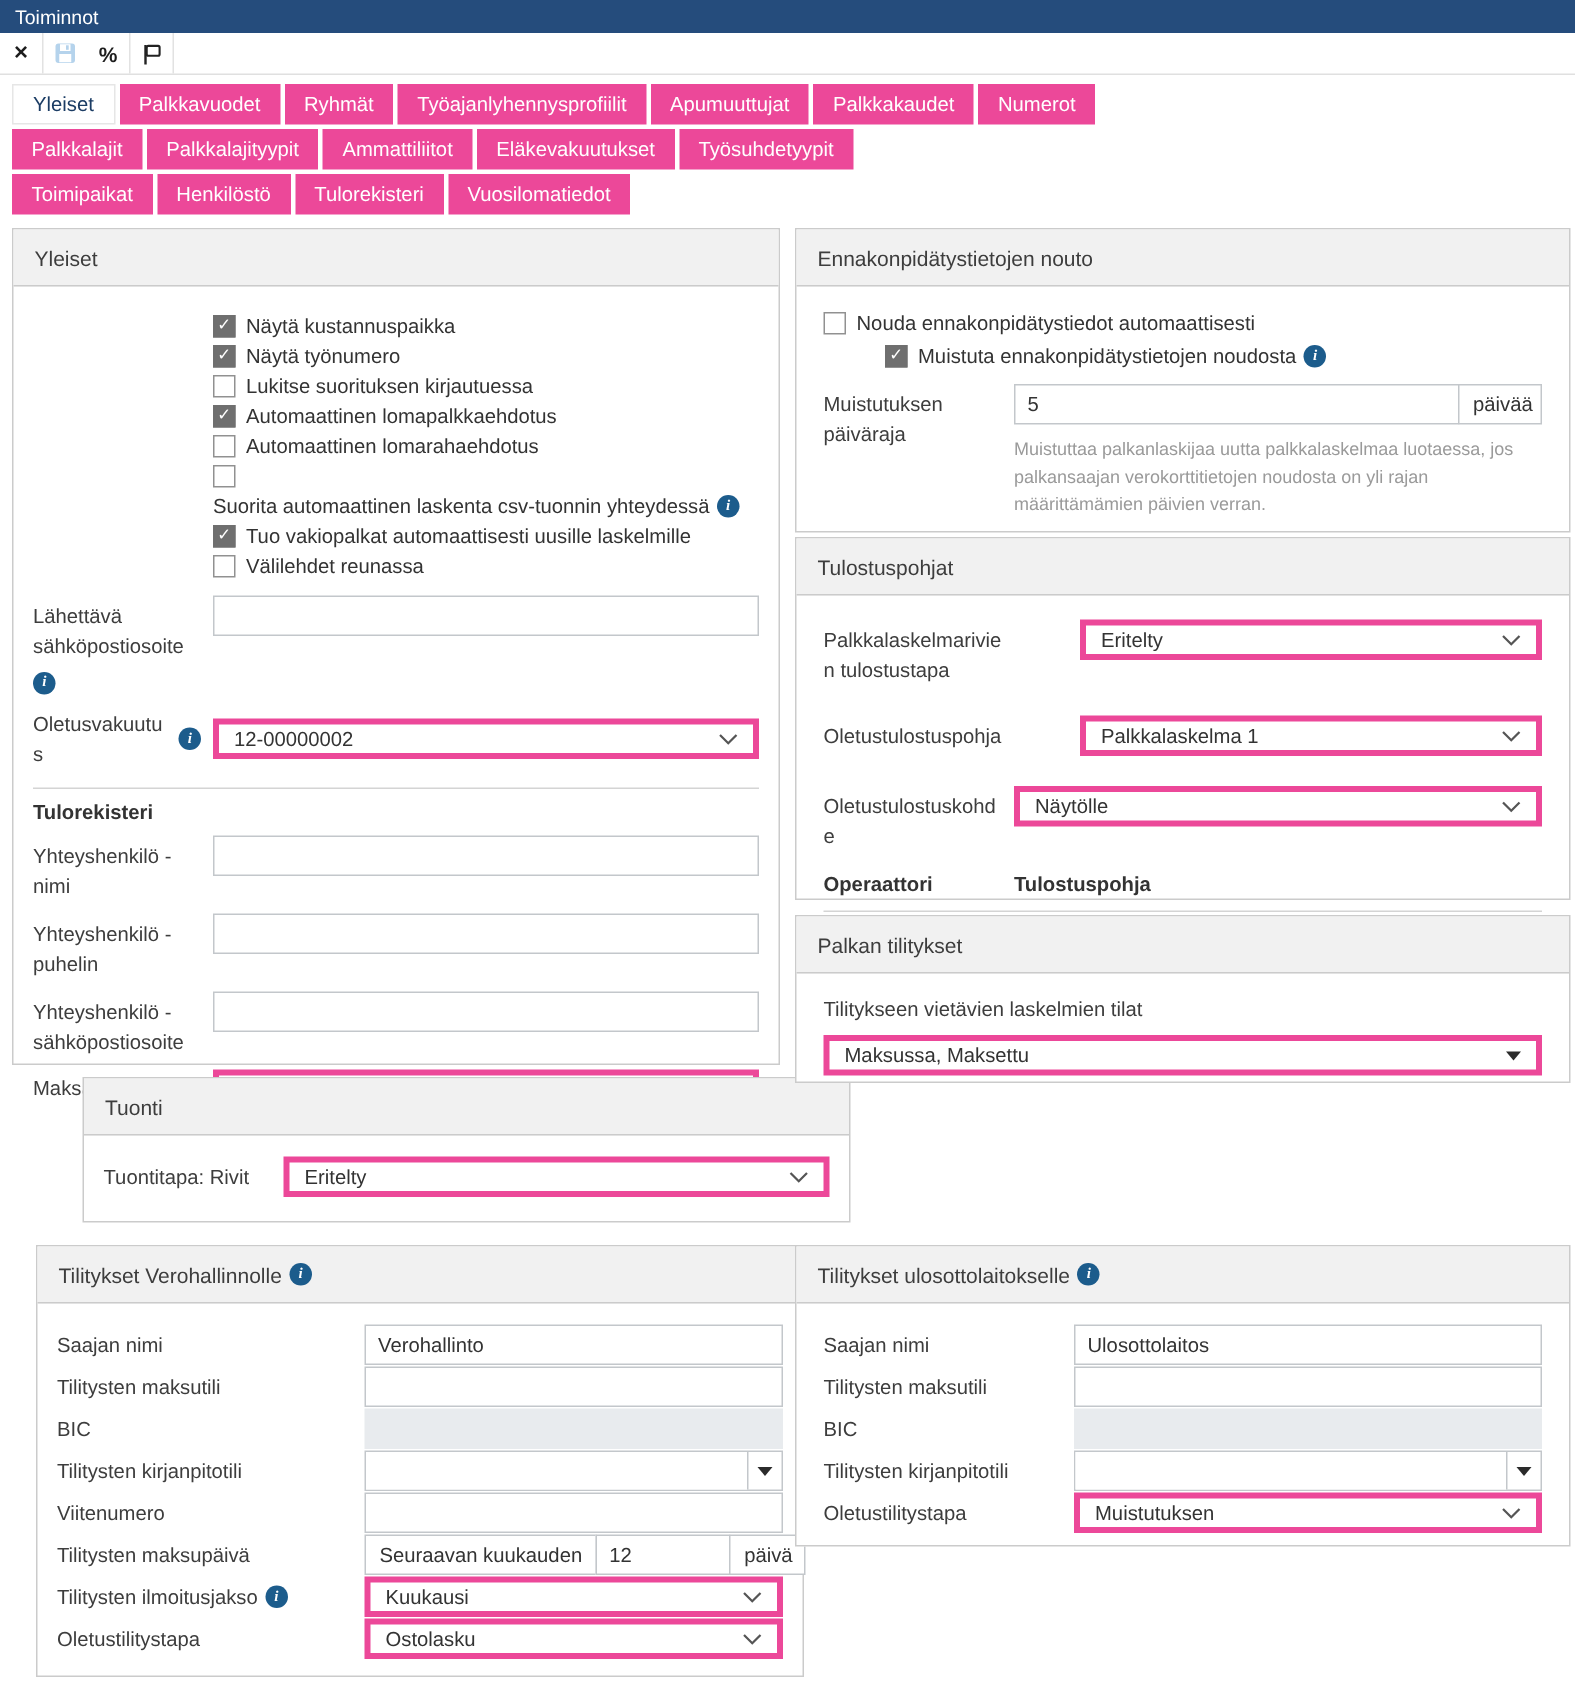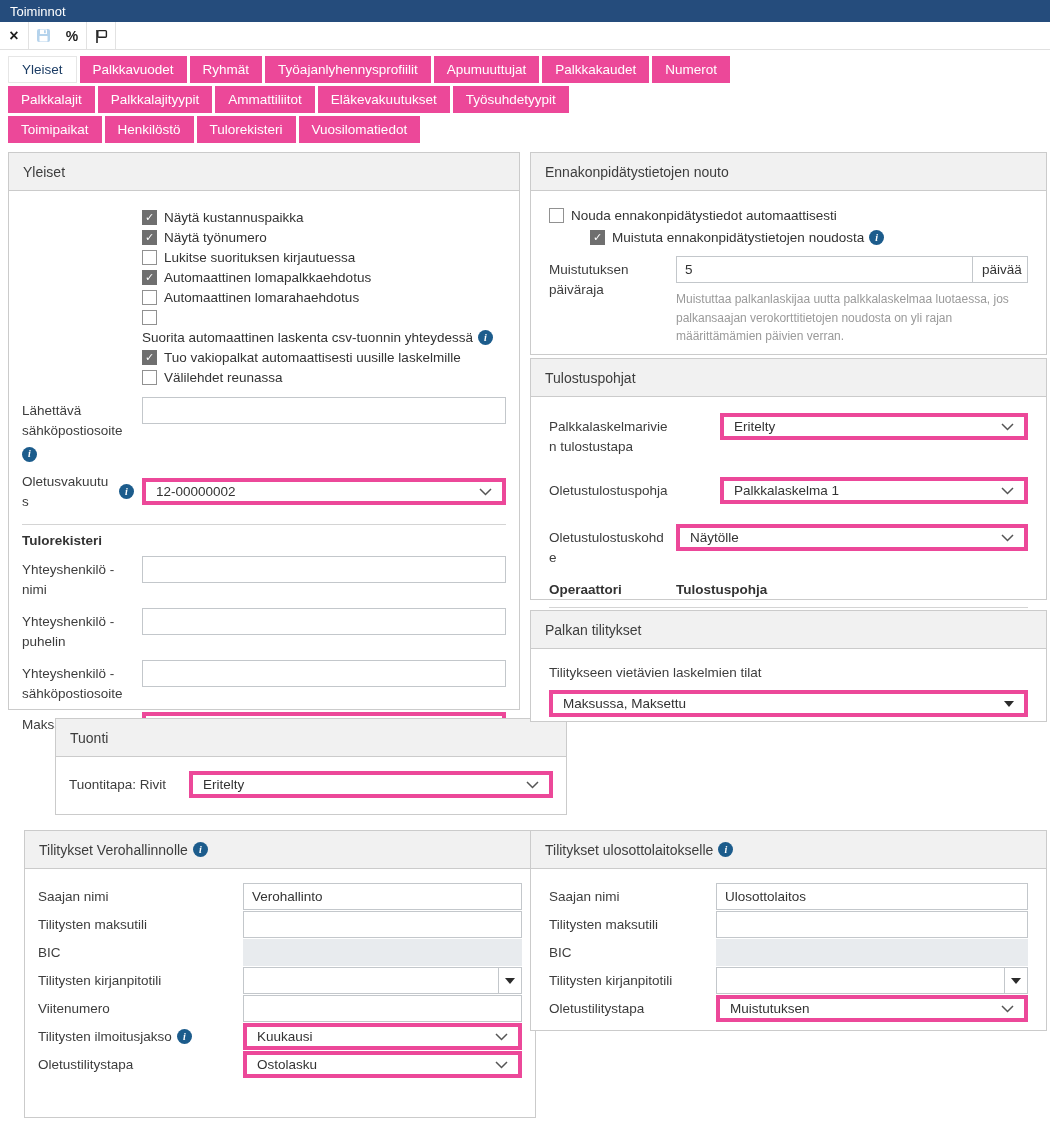--- a/index.html
+++ b/index.html
@@ -260,20 +260,28 @@
           <span class="caret-box">
               <span class="caret"></span>
             </span>
         </div>
       </div>
       <div class="g205 row-c mb1">
         <div class="flabel one">Viitenumero</div>
         <div><input class="tinput" value="" style=""></div>
       </div>
       <div class="g205 row-c mb1">
+        <div class="flabel one">Tilitysten maksupäivä</div>
+        <div style="display:flex;">
+          <span class="affix-box" style="flex:1;">Seuraavan kuukauden</span>
+          <input class="tinput" style="width: 90px; margin-left: -1px;" value="12">
+          <span class="affix-box" style="width:51px; margin-left:-1px;">päivä</span>
+        </div>
+      </div>
+      <div class="g205 row-c mb1">
         <div class="flabel one" style="display:flex; align-items:center;">
             <span>Tilitysten ilmoitusjakso</span>
             <span class="info">i</span>
           </div>
         <div class="select">
           <span class="val">Kuukausi</span>
           <span class="chev">
               <svg width="13" height="8" viewBox="0 0 13 8">
                 <polyline points="1,1 6.5,6.5 12,1" fill="none" stroke="#555" stroke-width="1.5"></polyline>
               </svg>

